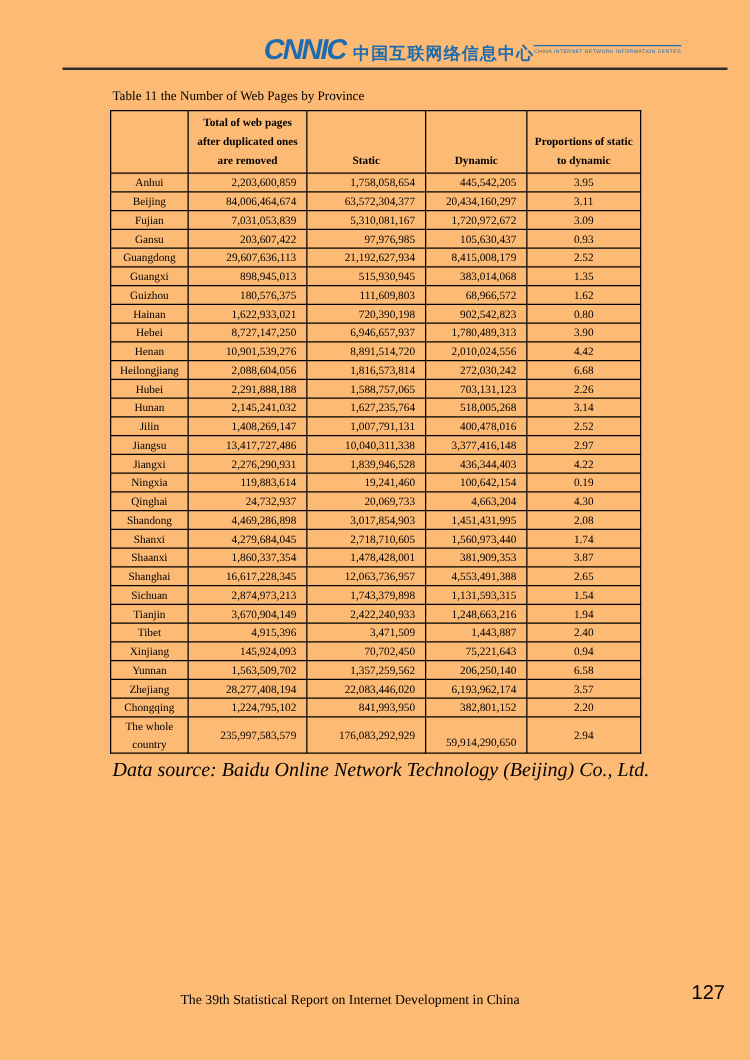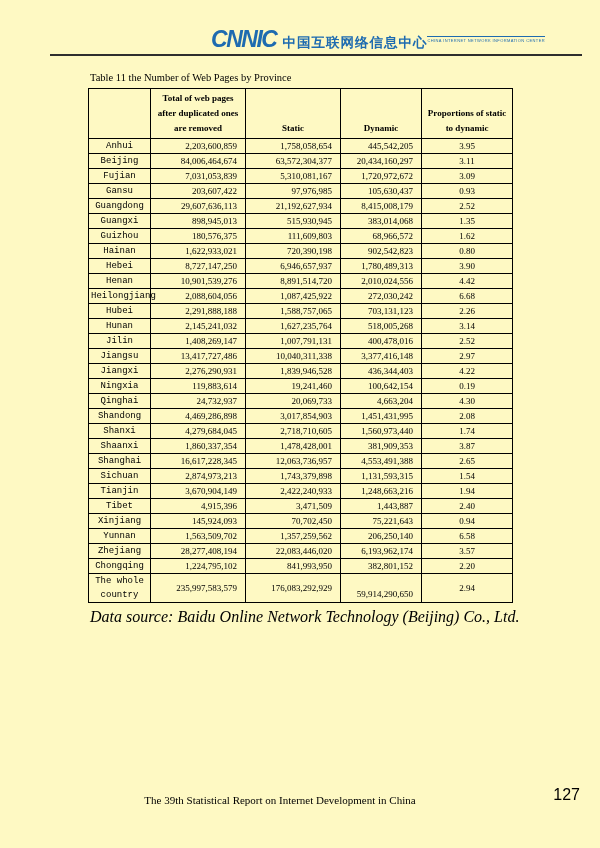--- a/index.html
+++ b/index.html
@@ -4,21 +4,21 @@
 <style>
   * { margin:0; padding:0; box-sizing:border-box; }
   html,body { background:#ffffff; }
   body {
     width:600px; height:848px;
     font-family:"Liberation Serif", serif;
     color:#000;
     position:relative;
     overflow:hidden;
   }
-  .page { position:relative; width:600px; height:848px; background:#fef9c3; }
+  .page { position:relative; width:600px; height:848px; background:#fdba74; }
 
   
   .header { padding-top:28px; }
   .logo-row {
     display:flex; justify-content:flex-end; align-items:flex-end;
     padding-right:55px; gap:6px;
   }
   .logo-wordmark {
     font-family:"Liberation Sans", sans-serif;
     font-weight:bold; font-style:italic;
@@ -75,21 +75,21 @@
     text-align:center;
     padding:2px 4px;
     height:48px;
   }
   .province-table td {
     height:15px;
     line-height:14px;
     padding:0 2px;
     vertical-align:middle;
   }
-  .cell-name  { text-align:center;font-family:Liberation Mono, monospace; }
+  .cell-name  { text-align:center; }
   .cell-num   { text-align:right; padding-right:8px !important; }
   .cell-ratio { text-align:center; }
   .v-bottom   { vertical-align:bottom !important; padding-bottom:1px !important; }
 
   
   .data-source {
     margin:5px 16px 0 90px;
     font-style:italic;
     font-size:16px;
   }
@@ -210,21 +210,21 @@
         <tr>
           <td class="cell-name">Henan</td>
           <td class="cell-num">10,901,539,276</td>
           <td class="cell-num">8,891,514,720</td>
           <td class="cell-num">2,010,024,556</td>
           <td class="cell-ratio">4.42</td>
         </tr>
         <tr>
           <td class="cell-name">Heilongjiang</td>
           <td class="cell-num">2,088,604,056</td>
-          <td class="cell-num">1,087,425,922</td>
+          <td class="cell-num">1,816,573,814</td>
           <td class="cell-num">272,030,242</td>
           <td class="cell-ratio">6.68</td>
         </tr>
         <tr>
           <td class="cell-name">Hubei</td>
           <td class="cell-num">2,291,888,188</td>
           <td class="cell-num">1,588,757,065</td>
           <td class="cell-num">703,131,123</td>
           <td class="cell-ratio">2.26</td>
         </tr>

